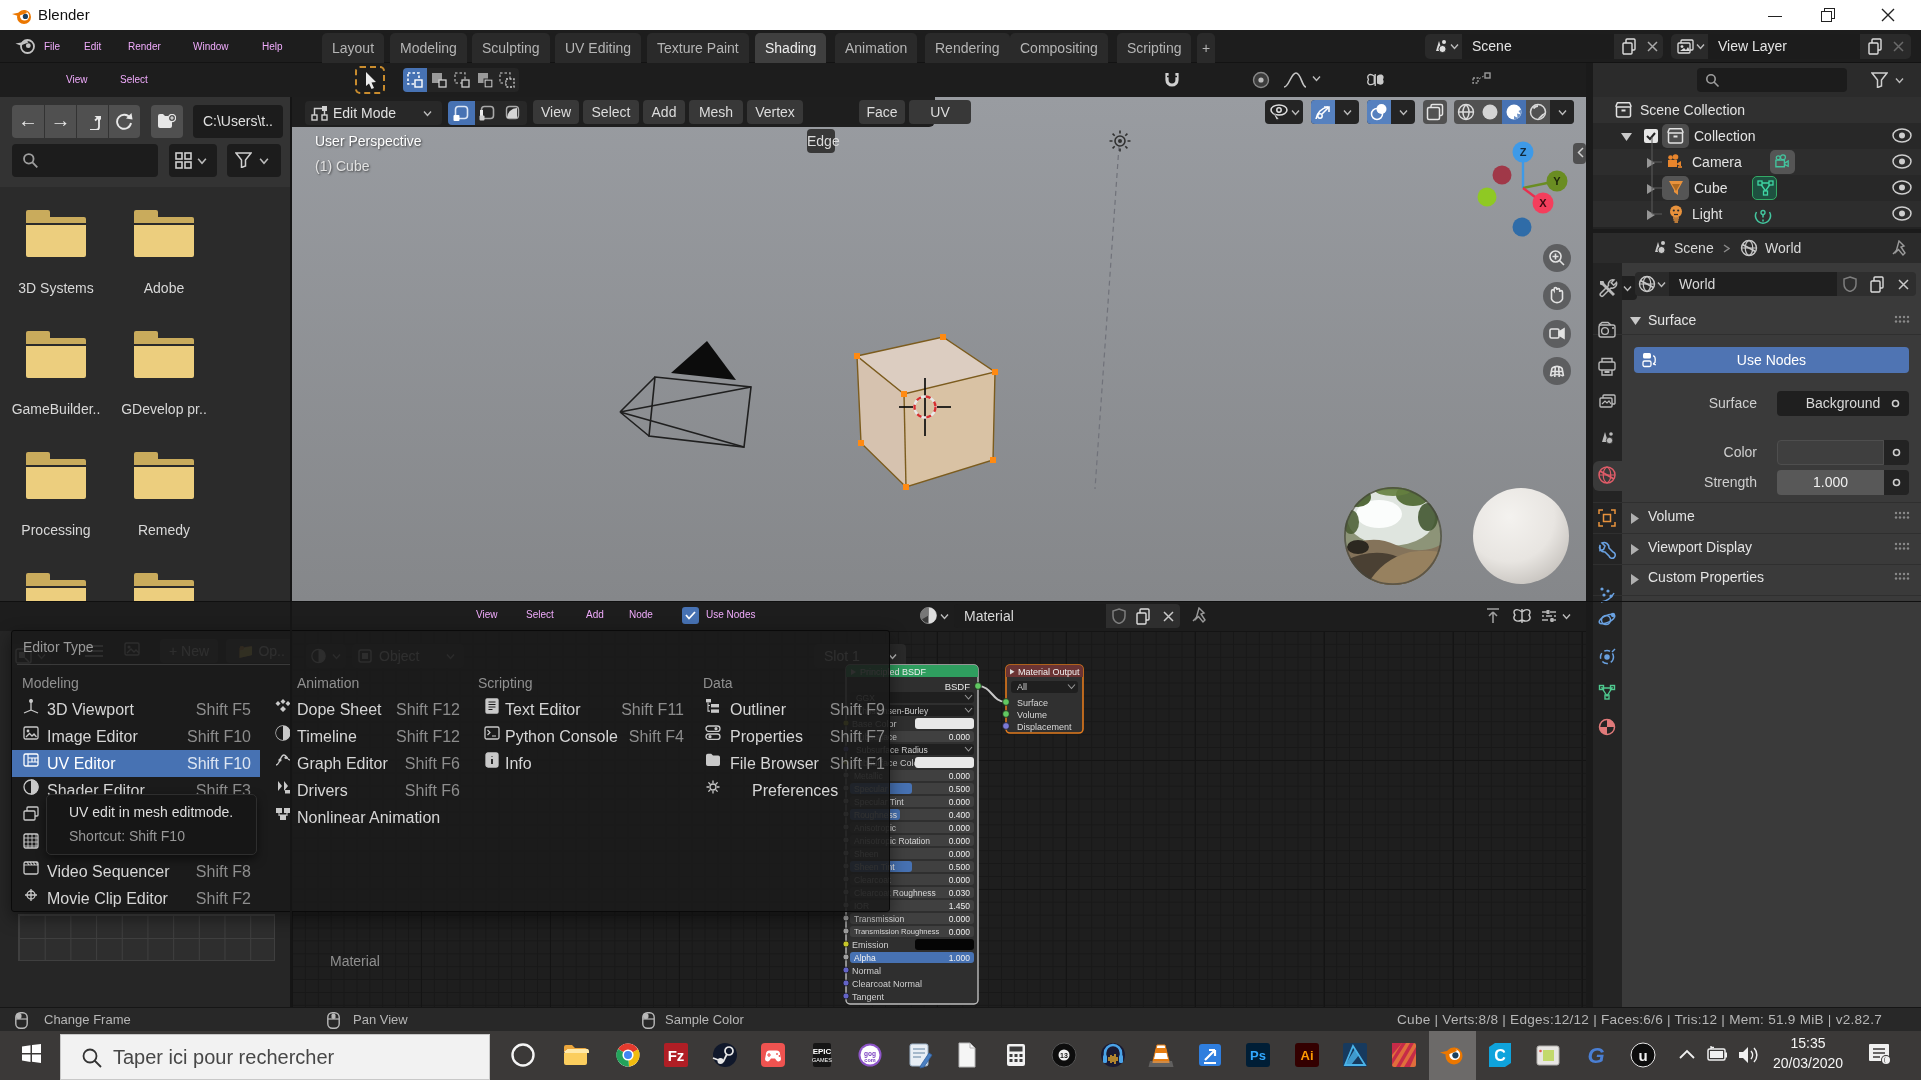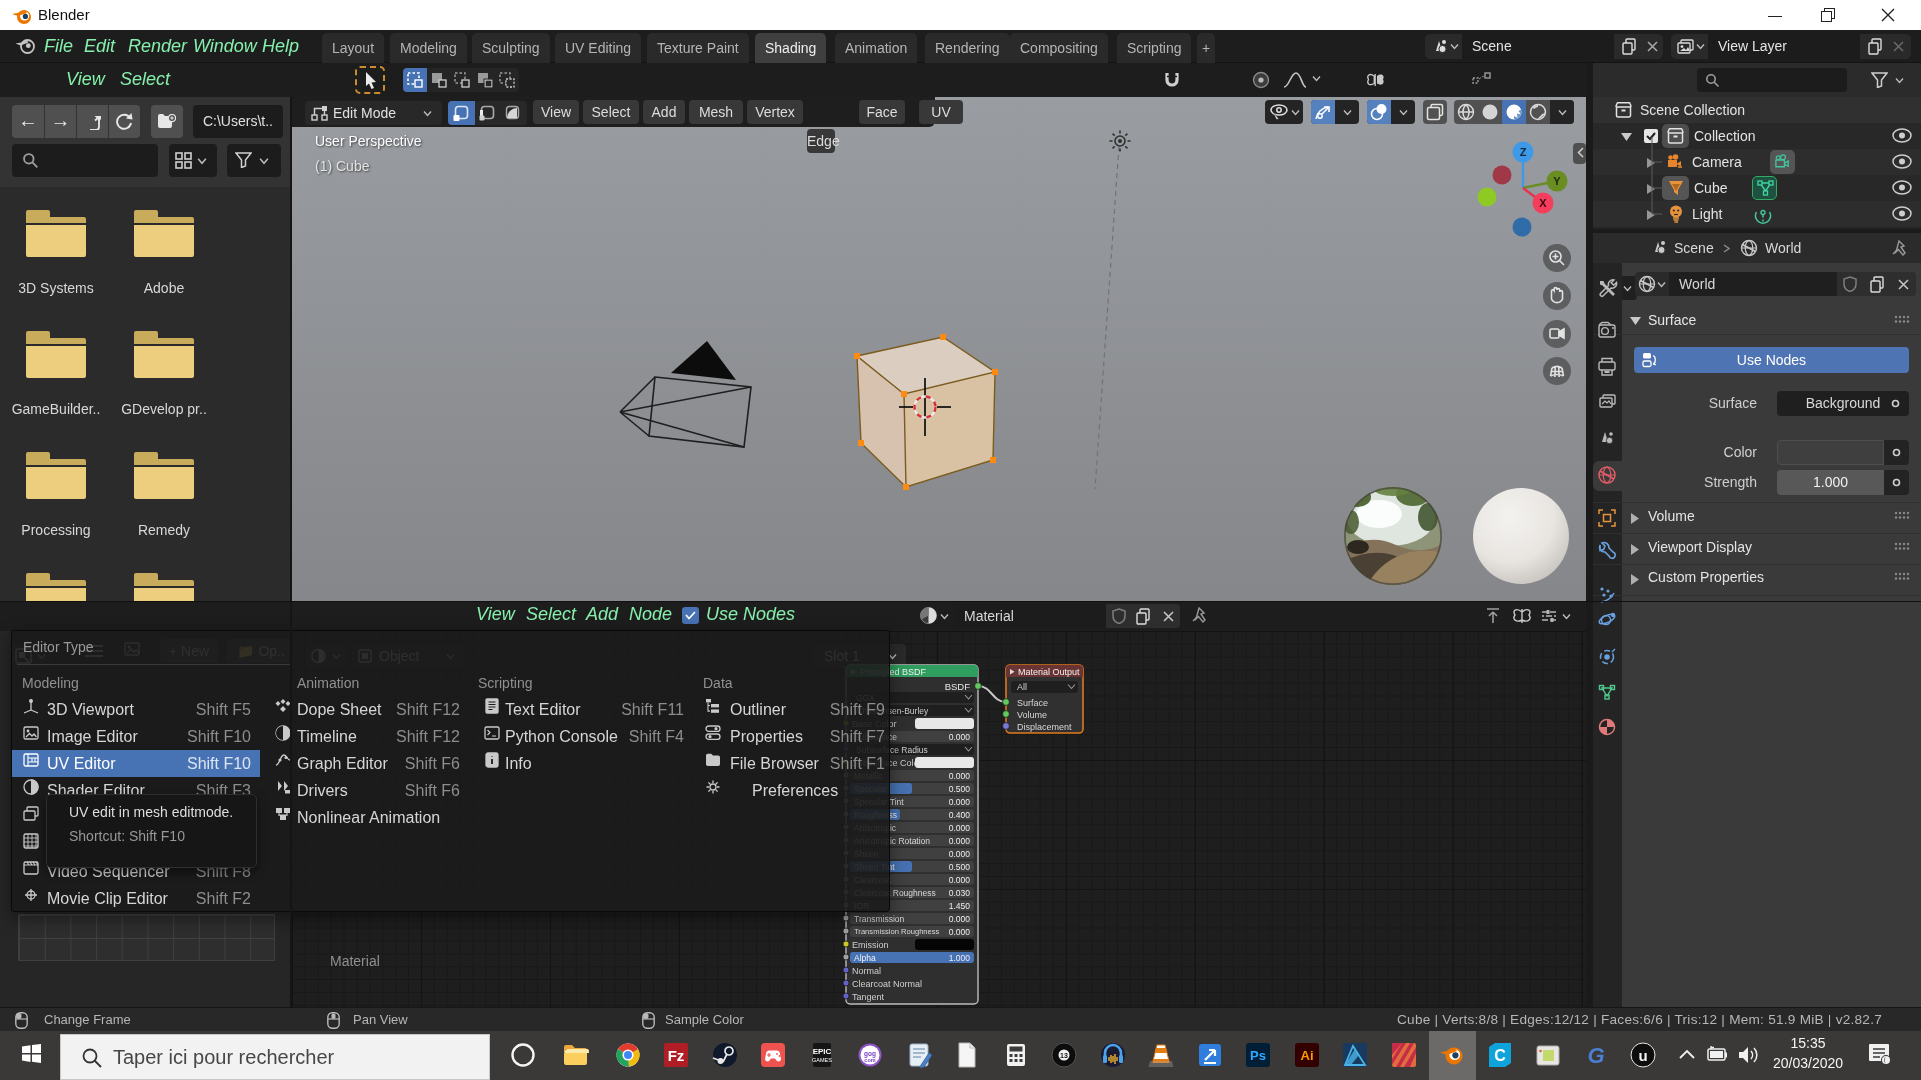--- a/index.html
+++ b/index.html
@@ -3,21 +3,21 @@
 *{margin:0;padding:0;box-sizing:border-box;font-family:"Liberation Sans",sans-serif;}
 html,body{width:1921px;height:1080px;overflow:hidden;background:#1d1d1d;}
 .abs{position:absolute;}
 #stage{position:absolute;top:0;left:0;width:1921px;height:1080px;}
 
 #titlebar{left:0;top:0;width:1921px;height:30px;background:#fff;}
 #titlebar .tname{position:absolute;left:38px;top:6px;font-size:15px;color:#111;}
 .wbtn{position:absolute;top:0;width:46px;height:30px;color:#222;font-size:14px;text-align:center;line-height:30px;}
 
 #menubar{left:0;top:30px;width:1921px;height:33px;background:#1d1d1d;border-bottom:1px solid #131313;}
-.mitem{position:absolute;top:0;height:33px;line-height:33px;color:#86efac;font-size:18px;font-style:italic;}
+.mitem{position:absolute;top:0;height:33px;line-height:33px;color:#f0abfc;font-size:10px;}
 .wtab{position:absolute;top:3px;height:30px;line-height:30px;color:#b5b5b5;font-size:14px;background:#2a2a2a;border-radius:5px 5px 0 0;padding:0 10px;}
 .wtab.act{background:#3f3f3f;color:#eee;}
 .selgrp{position:absolute;top:4px;height:25px;background:#2a2a2a;border-radius:5px;}
 
 #row2{left:0;top:63px;width:1921px;height:34px;background:#1d1d1d;}
 .hbtn{position:absolute;background:#2a2a2a;border-radius:4px;color:#d4d4d4;margin-top:40px;}
 
 #fbtool{left:0;top:97px;width:292px;height:90px;background:#333333;}
 #fbbody{left:0;top:187px;width:292px;height:414px;background:#2b2b2b;overflow:hidden;}
 .navb{position:absolute;top:8px;height:33px;background:#505050;color:#e8e8e8;text-align:center;line-height:31px;font-size:20px;}
@@ -42,21 +42,21 @@
 
 #uved{left:0;top:601px;width:292px;height:406px;background:#262626;}
 
 #noded{left:292px;top:601px;width:1294px;height:406px;background:#1e1e1e;overflow:hidden;}
 .ehead{position:absolute;height:30px;background:#1d1d1d;}
 
 #popup{left:11px;top:630px;width:879px;height:282px;background:rgba(27,27,27,0.9);border:1px solid #0a0a0a;border-radius:3px;box-shadow:0 6px 18px rgba(0,0,0,.45);}
 .mcol-h{position:absolute;color:#909090;font-size:14px;}
 .mrow{position:absolute;height:27px;line-height:27px;font-size:16px;color:#d6d6d6;}
 .mrow .sc{position:absolute;right:0;top:0;color:#8d8d8d;}
-#tooltip{position:absolute;left:34px;top:163px;width:211px;height:74px;background:#161616;border:1px solid #2e2e2e;border-radius:5px;box-shadow:0 4px 10px rgba(0,0,0,.5);}
+#tooltip{position:absolute;left:34px;top:163px;width:211px;height:61px;background:#161616;border:1px solid #2e2e2e;border-radius:5px;box-shadow:0 4px 10px rgba(0,0,0,.5);}
 
 #status{left:0;top:1007px;width:1921px;height:24px;background:#282828;border-top:1px solid #161616;color:#b6b6b6;font-size:13px;}
 
 #task{left:0;top:1031px;width:1921px;height:49px;background:#3b3938;}
 svg{display:block;}
 </style></head><body>
 <div id="stage">
 
 <div class="abs" id="titlebar">
  <svg class="abs" style="left:12px;top:6px" width="20" height="19" viewBox="0 0 20 19">
@@ -551,21 +551,21 @@
           <path d="M3 13 a 10 10 0 0 1 10 -10 L 13 13z" fill="#d5d5d5"></path>
         </svg>
  </div>
  <div class="vpmenu" style="left:241px;width:46px;">View</div>
  <div class="vpmenu" style="left:291px;width:56px;">Select</div>
  <div class="vpmenu" style="left:351px;width:42px;">Add</div>
  <div class="vpmenu" style="left:397px;width:54px;">Mesh</div>
  <div class="vpmenu" style="left:455px;width:56px;">Vertex</div>
  <div class="vpmenu" style="left:515px;width:28px;margin-top:29px;">Edge</div>
  <div class="vpmenu" style="left:567px;width:46px;">Face</div>
- <div class="vpmenu" style="left:617px;width:44px;margin-left:10px;">UV</div>
+ <div class="vpmenu" style="left:617px;width:62px;">UV</div>
 </div>
 
 <div class="abs" style="left:1265px;top:100px;width:38px;height:24px;background:#242424;border-radius:4px;">
  <svg class="abs" style="left:4px;top:3px" width="20" height="18" viewBox="0 0 20 18">
         <ellipse cx="10" cy="7" rx="8" ry="5" fill="none" stroke="#e0e0e0" stroke-width="1.5"></ellipse>
         <circle cx="10" cy="7" r="2.2" fill="none" stroke="#e0e0e0" stroke-width="1.5"></circle>
         <path d="M4 9 L10 16 L7.6 16.4 L9 19" fill="#e0e0e0" stroke="#242424" stroke-width="0.6"></path>
       </svg>
  <svg class="abs" style="left:26px;top:9px" width="9" height="7" viewBox="0 0 9 7">
         <path d="M1 1.5 L4.5 5.5 L8 1.5" fill="none" stroke="#bbb" stroke-width="1.4"></path>

